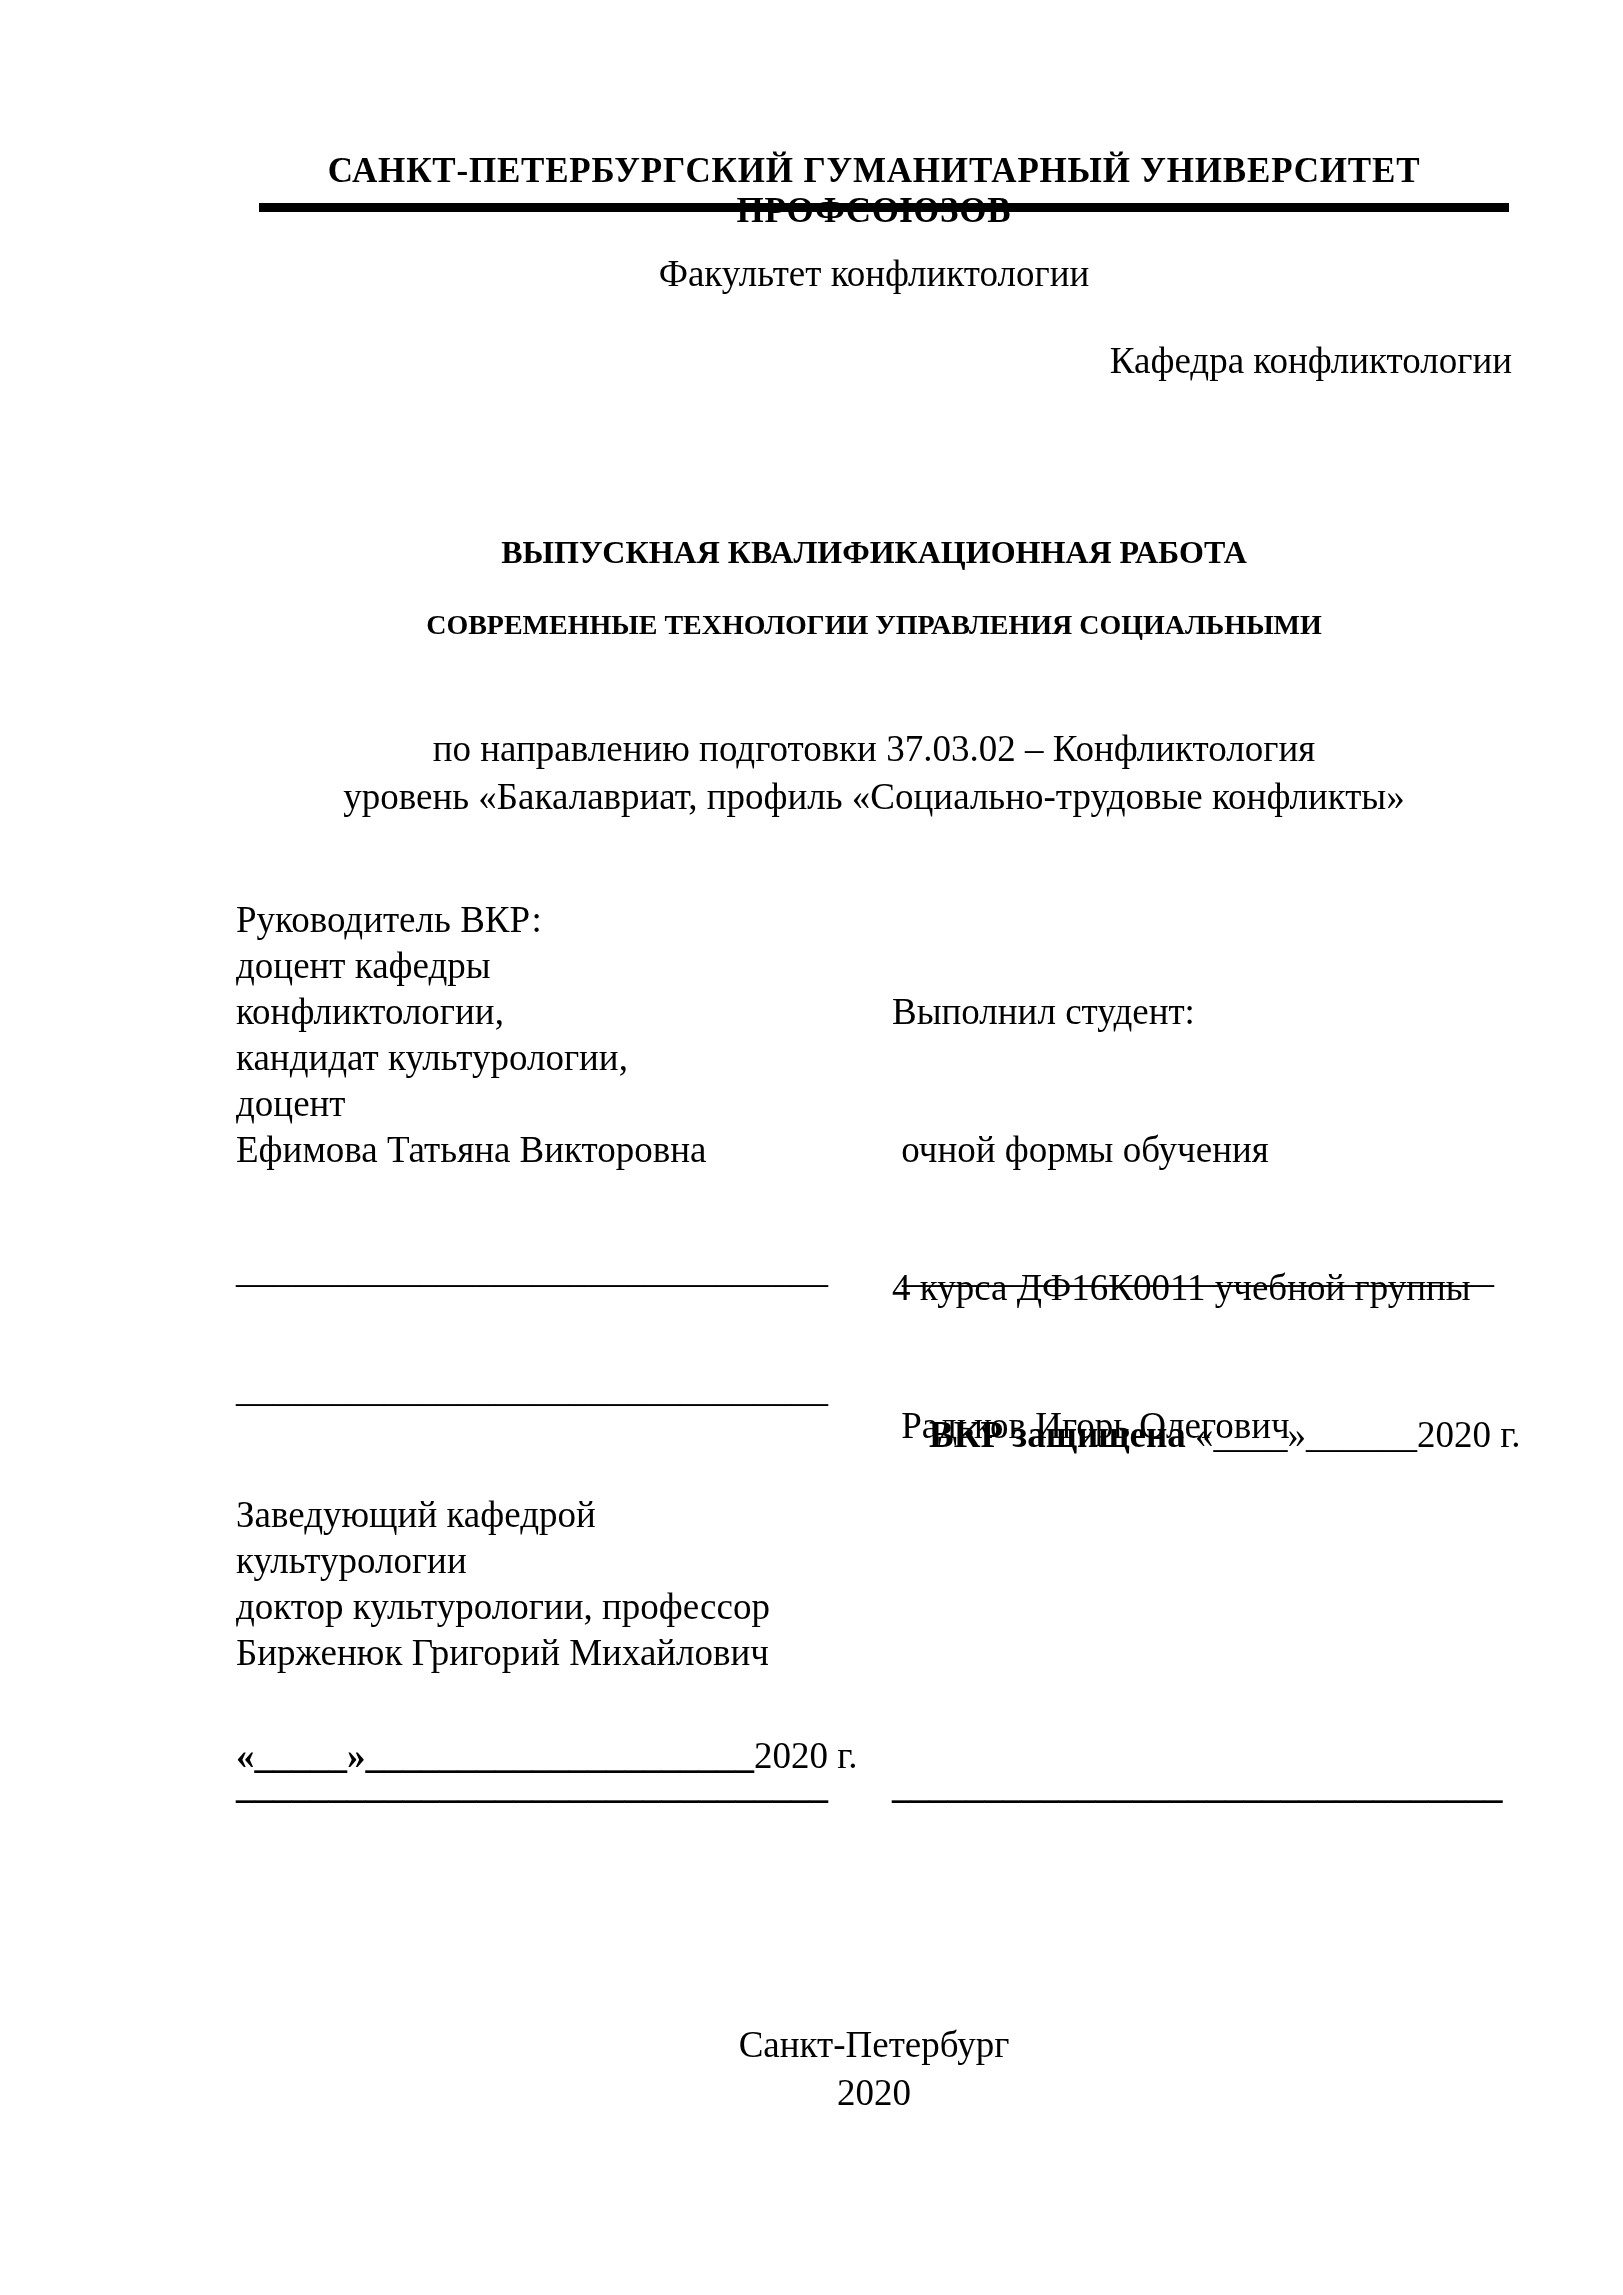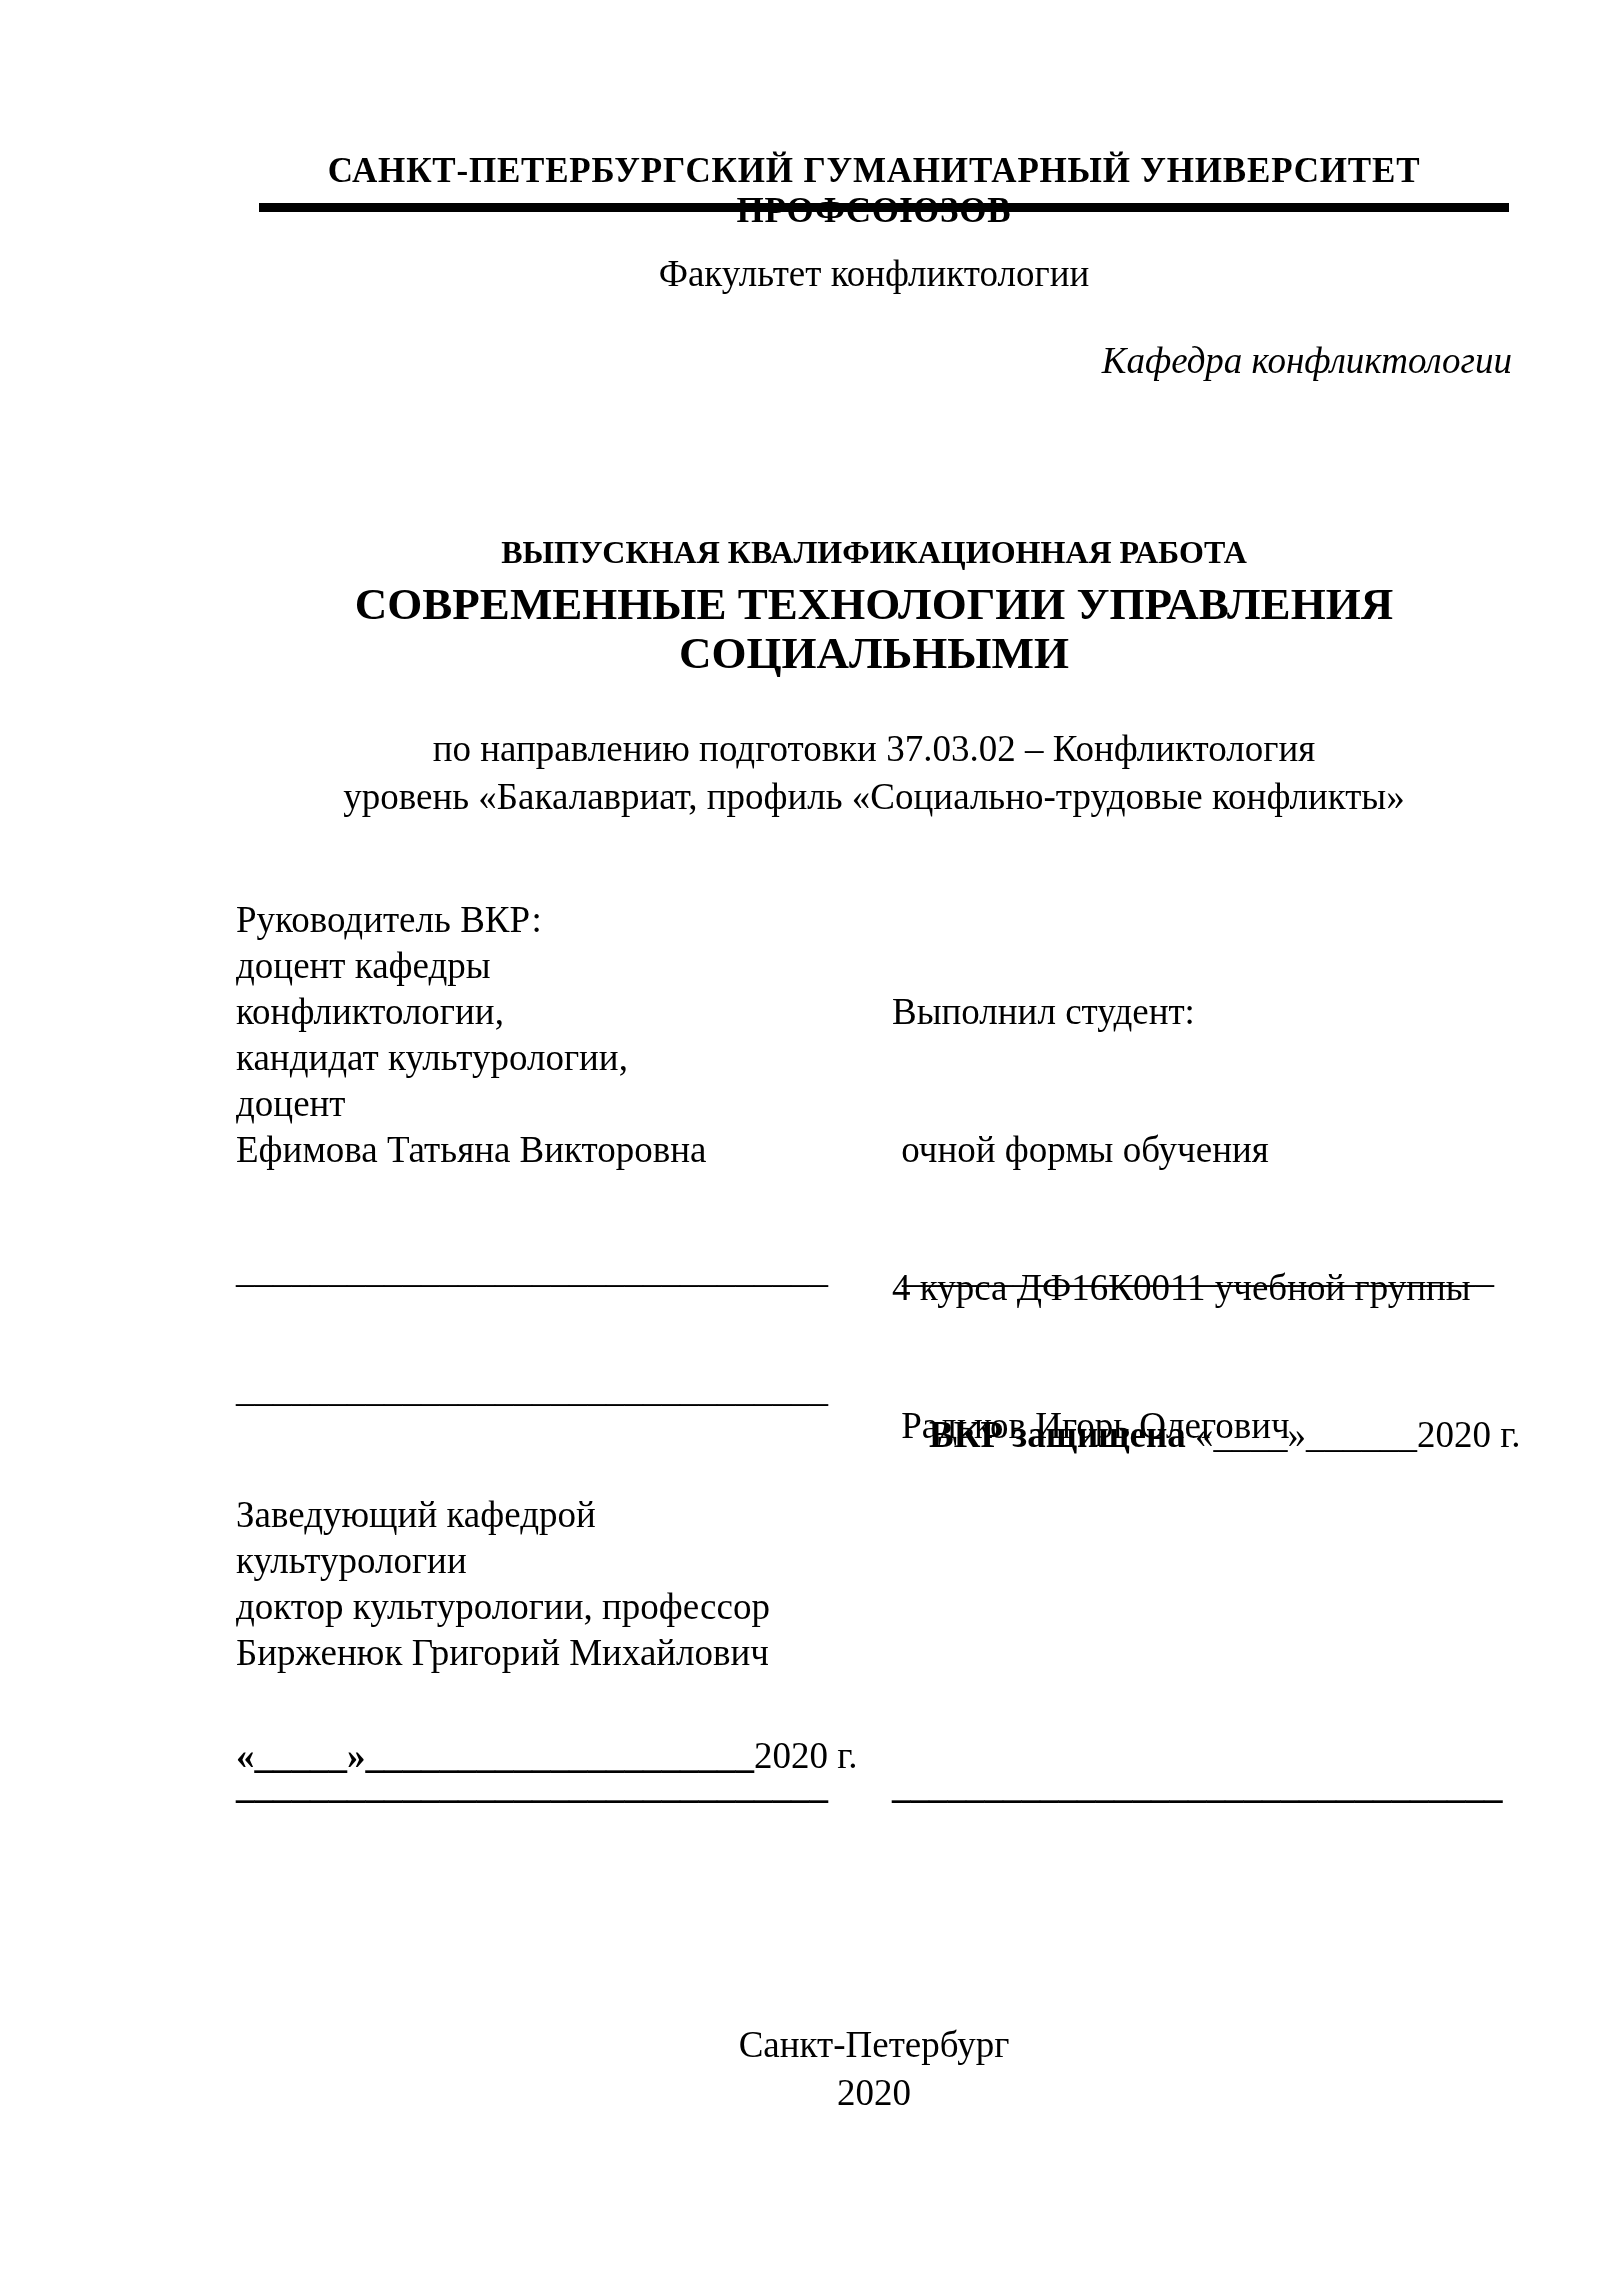--- a/index.html
+++ b/index.html
@@ -27,23 +27,23 @@
     letter-spacing: 0.8px;
   }
   .header-rule {
     top: 203px;
     left: 259px;
     width: 1250px;
     height: 8.6px;
     background: #000;
   }
   .faculty-line { top: 251px; }
-  .department-line { top: 338px; font-style: italic; }
+  .department-line { top: 338px; }
   .worktype-title { top: 534px; font-size: 32px; }
-  .thesis-title { top: 580px; font-size: 45px; line-height: 49px; }
+  .thesis-title { top: 600px; font-size: 28px; line-height: 49px; }
   .direction-block { top: 725px; line-height: 48px; }
 
   .supervisor-block { top: 897px; left: 236px; width: 659px; }
   .student-block   { top: 897px; left: 892px; width: 636px; }
 
   .sig-row1-left  { top: 1247px; left: 236px; }
   .sig-row1-right { top: 1247px; left: 902px; }
   .sig-row2-left  { top: 1366px; left: 236px; }
   .defended-line  { top: 1366px; left: 892px; width: 636px; }
 

